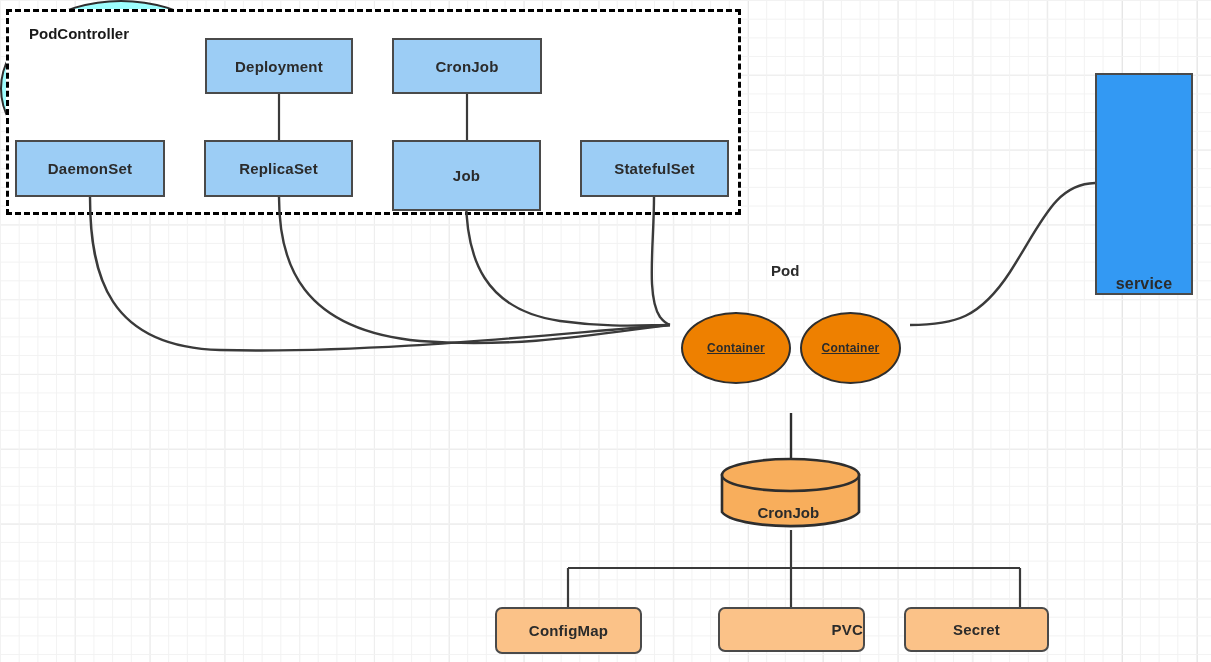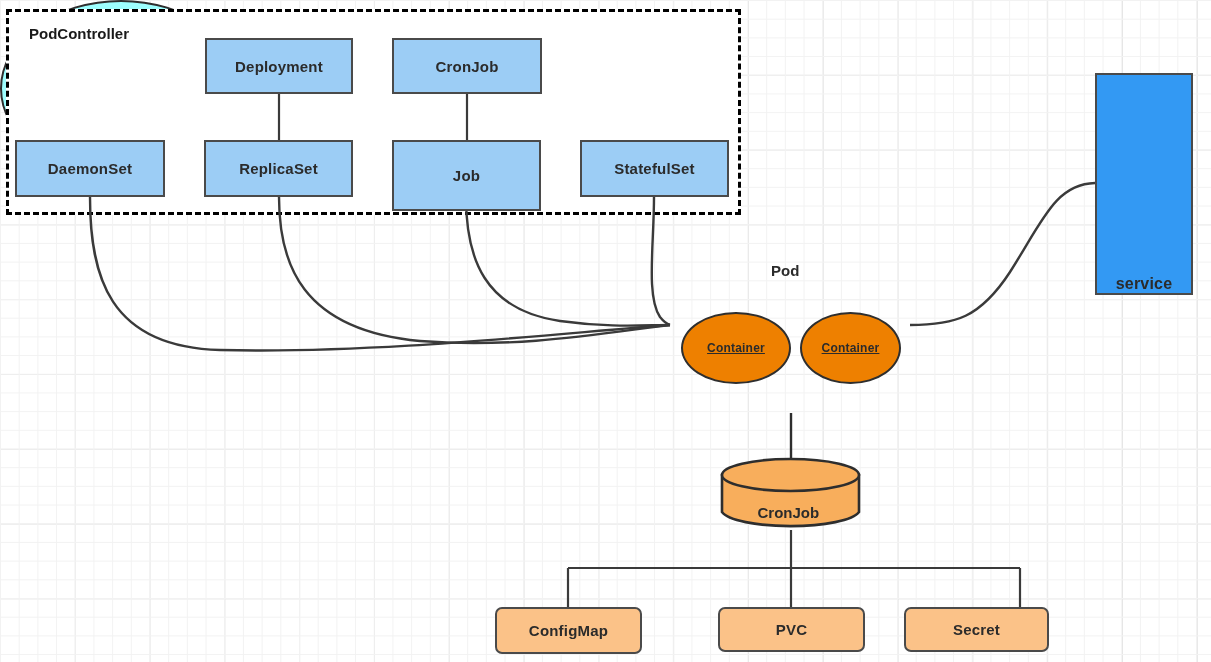--- a/index.html
+++ b/index.html
@@ -191,20 +191,20 @@
     <svg width="141" height="73" viewBox="0 0 141 73" xmlns="http://www.w3.org/2000/svg">
       <path d="M 2 18 L 2 55 A 69.5 17 0 0 0 139 55 L 139 18 Z" fill="#F8AE5C" stroke="#2e2e2e" stroke-width="2.6"></path>
       <ellipse cx="70.5" cy="18" rx="68.5" ry="16" fill="#F8AE5C" stroke="#2e2e2e" stroke-width="2.6"></ellipse>
     </svg>
   </div>
   <div class="cyl-label" id="n-volume-label" style="left: 757.5px; top: 504px;">CronJob</div>
 
   <div class="node store-box" id="n-configmap" style="left: 495px; top: 607px; width: 147px; height: 47px;">
     <span>ConfigMap</span>
   </div>
-  <div class="node store-box" id="n-pvc" style="left: 718px; top: 607px; width: 147px; height: 45px;">
+  <div class="node store-box" id="n-pvc" style="left: 718px; top: 607px; width: 147px; height: 45px; justify-content: flex-end;">
     <span>PVC</span>
   </div>
   <div class="node store-box" id="n-secret" style="left: 904px; top: 607px; width: 145px; height: 45px;">
     <span>Secret</span>
   </div>
 
 </div>
 
 </body></html>

